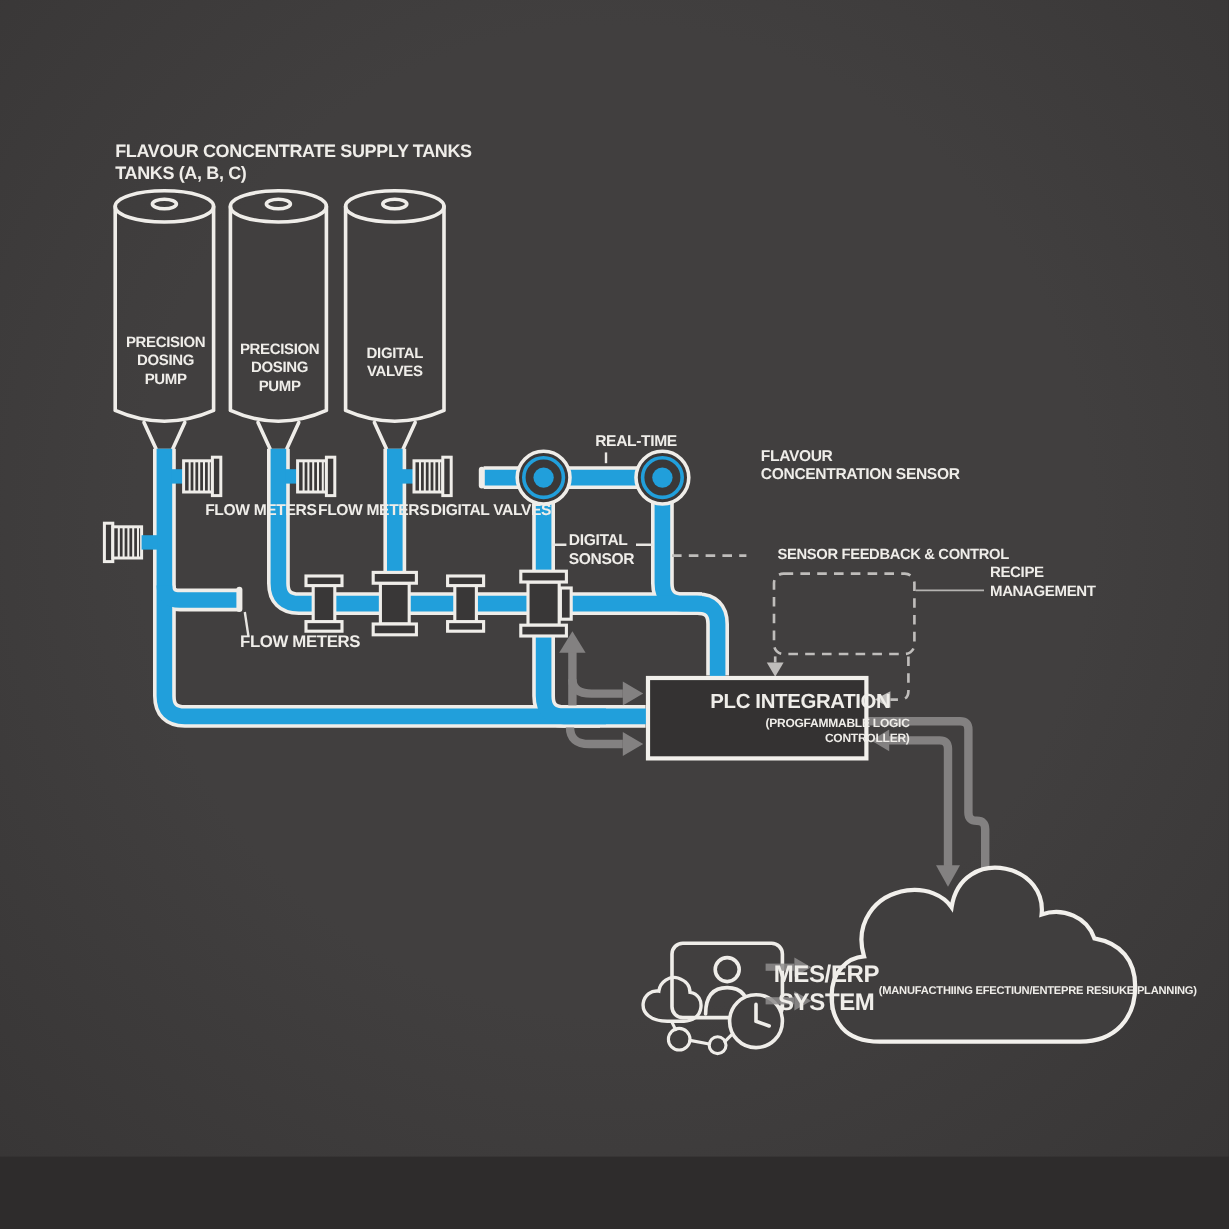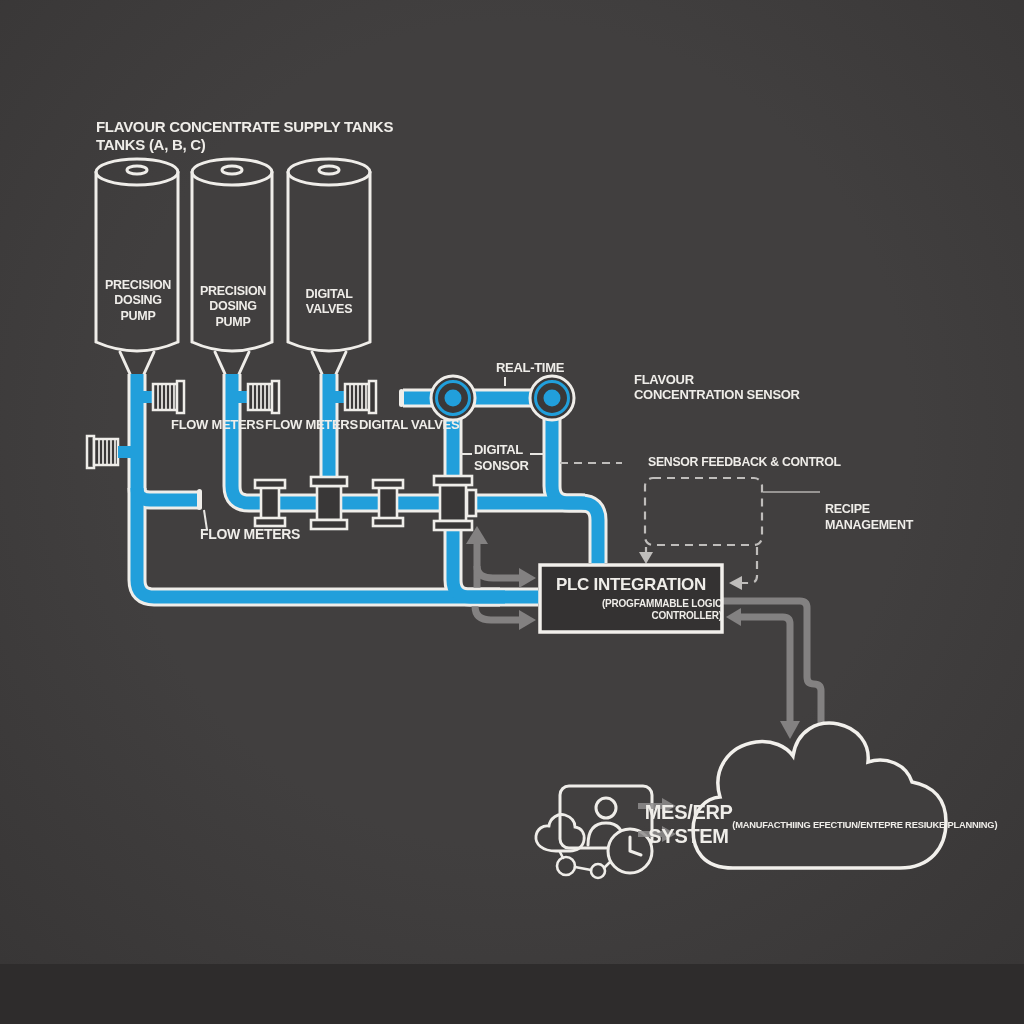--- a/index.html
+++ b/index.html
@@ -256,24 +256,24 @@
 <div class="lbl nowrap" style="left:245px;top:417px;font-size:13px;">FLOW METERS</div>
 <div class="lbl nowrap" style="left:339px;top:417px;font-size:13px;">DIGITAL VALVES</div>
 <div class="lbl nowrap" style="left:180px;top:526px;font-size:14px;">FLOW METERS</div>
 
 <div class="lbl nowrap" style="left:476px;top:360px;font-size:13px;">REAL-TIME</div>
 <div class="lbl" style="left:588px;top:373px;font-size:13px;line-height:1.15;margin-left:46px;">FLAVOUR
 CONCENTRATION SENSOR</div>
 <div class="lbl" style="left:474px;top:442px;font-size:13px;line-height:1.2;">DIGITAL
 SONSOR</div>
 <div class="lbl nowrap" style="left:628px;top:455px;font-size:12.3px;">SENSOR FEEDBACK &amp; CONTROL</div>
-<div class="lbl" style="left:825px;top:469px;font-size:12.5px;line-height:1.3;margin-top:32px;">RECIPE
+<div class="lbl" style="left:825px;top:469px;font-size:12.5px;line-height:1.3;">RECIPE
 MANAGEMENT</div>
 
-<div class="lbl center" id="plc-text" style="left:540px;top:565px;width:182px;height:67px;">
+<div class="lbl center" id="plc-text" style="left:540px;top:565px;width:182px;height:67px;padding-left:36px;">
   <div style="font-size:17px;">PLC INTEGRATION</div>
   <div class="sub" style="font-size:10px;margin-top:2px;">(PROGFAMMABLE LOGIC CONTROLLER)</div>
 </div>
 
 <div class="lbl center" id="mes-text" style="left:698px;top:800px;width:246px;">
   <div style="font-size:20px;">MES/ERP SYSTEM</div>
   <div class="sub" style="font-size:9.3px;margin-top:2px;white-space:nowrap;">(MANUFACTHIING EFECTIUN/ENTEPRE RESIUKE PLANNING)</div>
 </div>
 
 </div>

